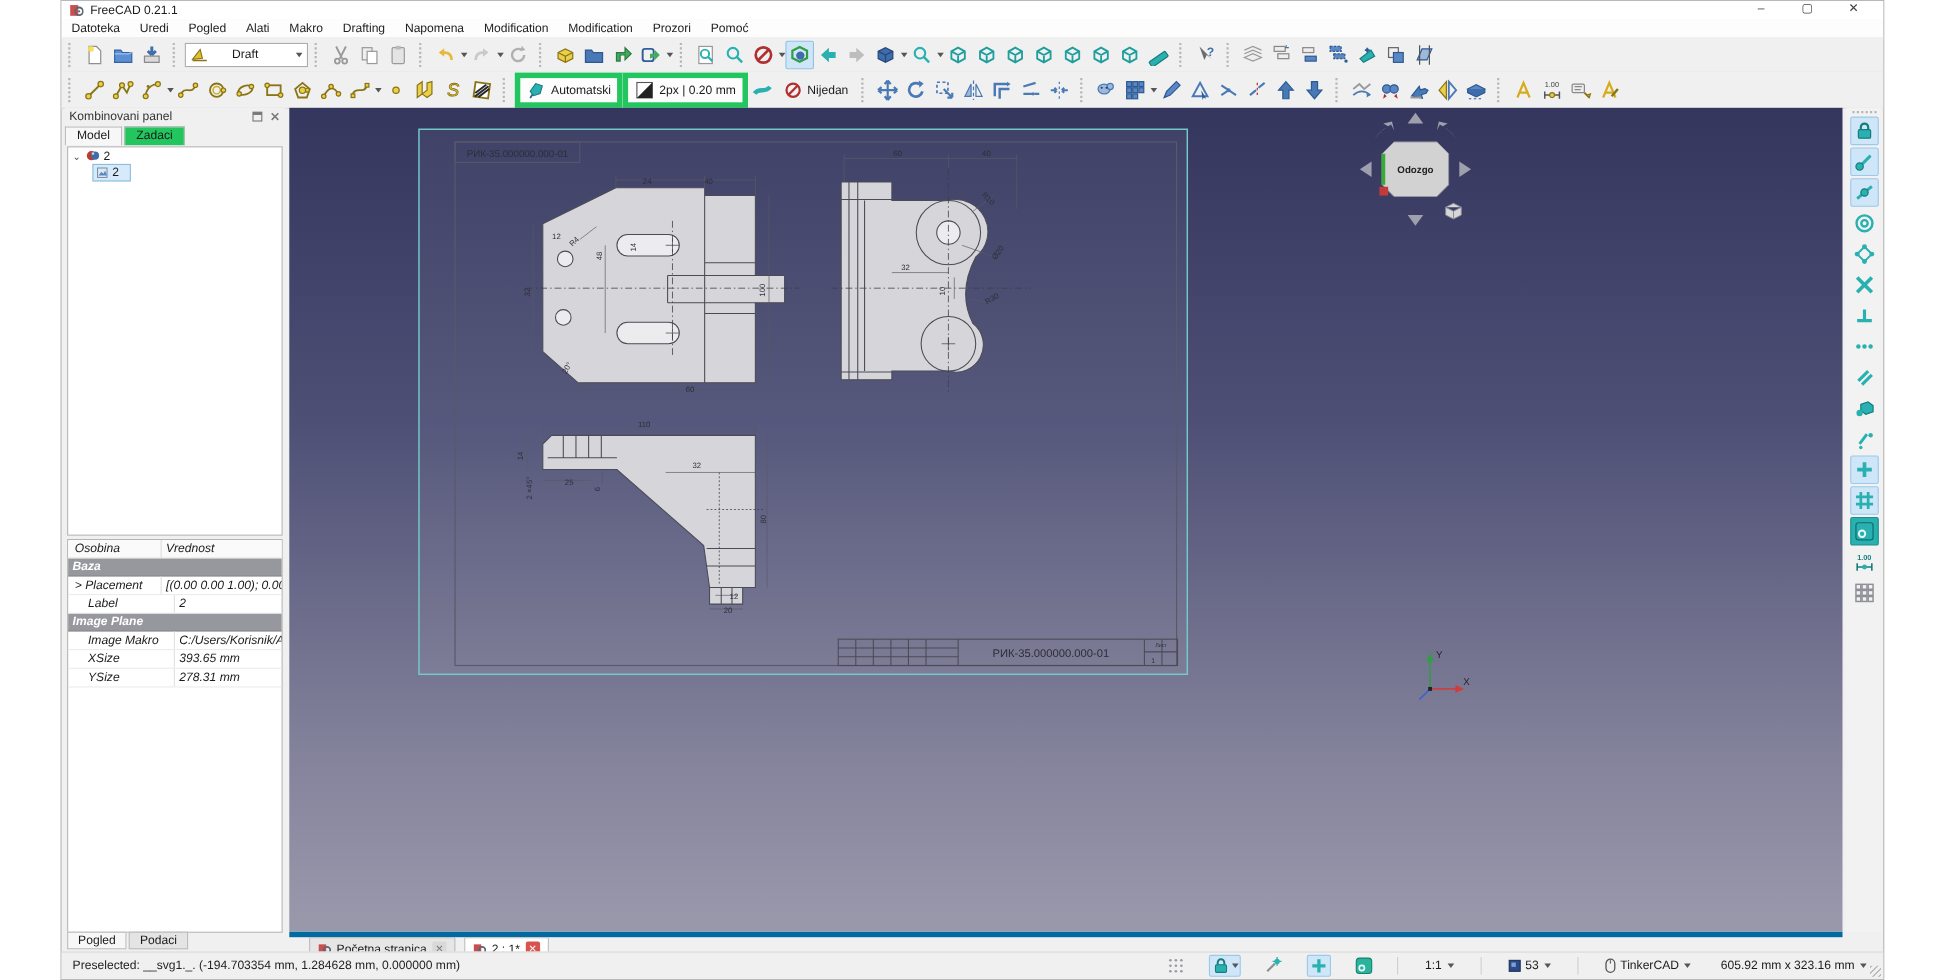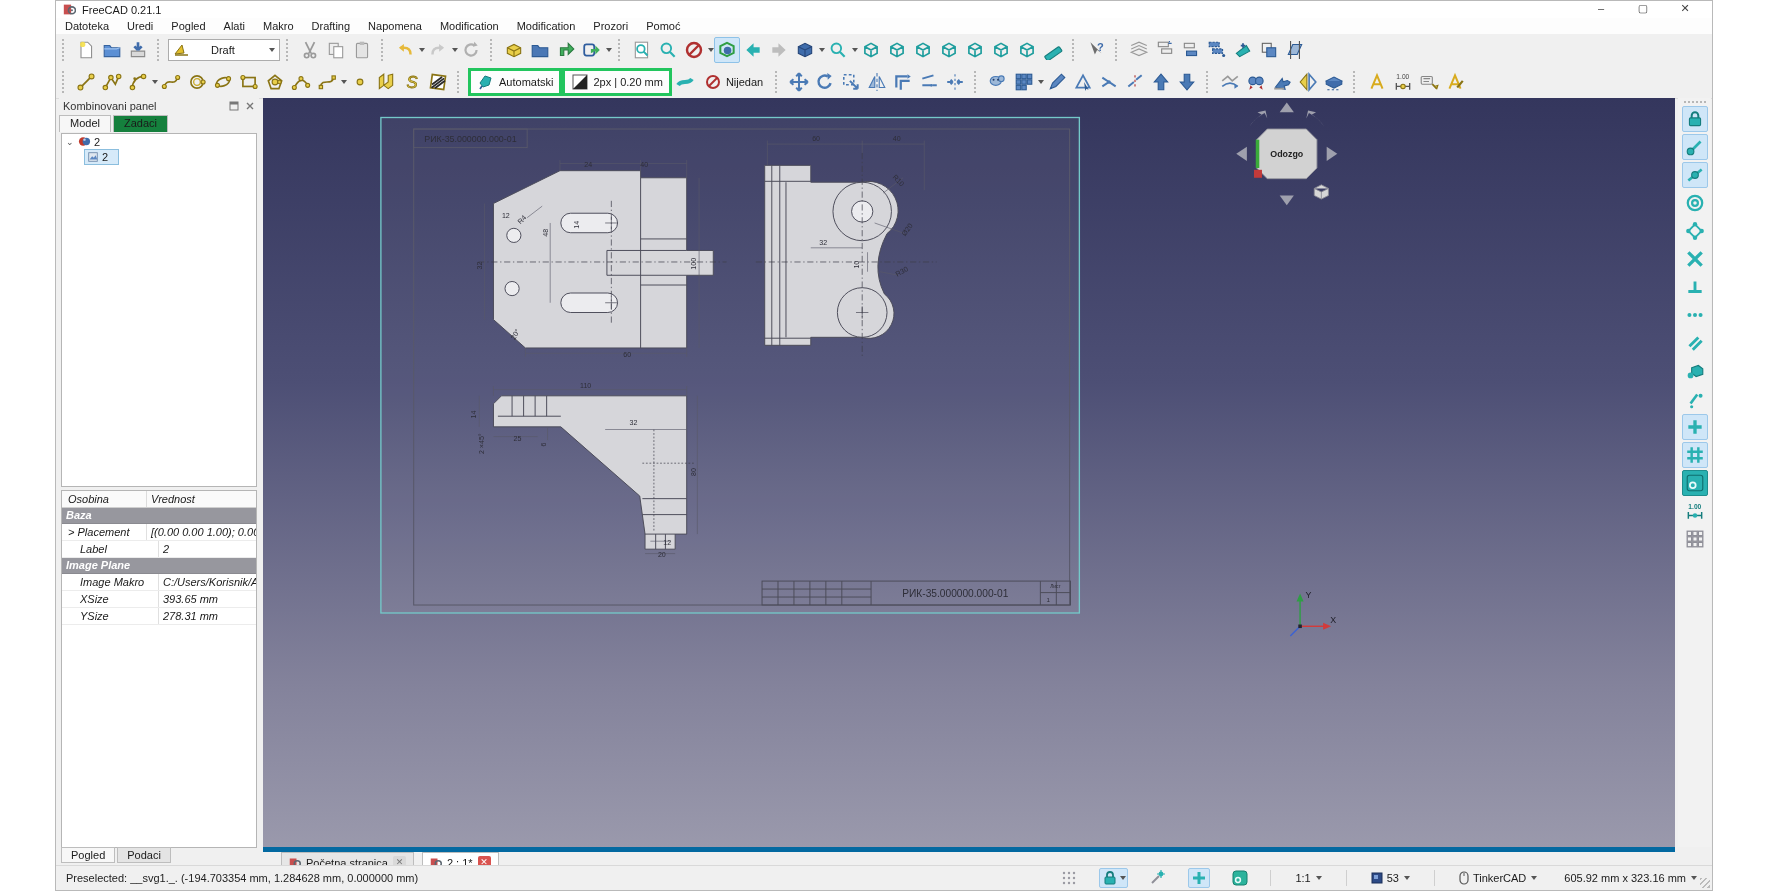--- a/index.html
+++ b/index.html
@@ -19,29 +19,29 @@
   .tb1{top:33px;height:31px;}
   .tb2{top:64px;height:33px;}
   .handle{width:6px;height:22px;border-left:2px dotted #b7b7b7;margin:0 3px 0 6px;}
   .tbtn{width:26px;height:26px;display:flex;align-items:center;justify-content:center;border-radius:2px;flex:none;}
   .tbtn.active{background:#cfe6f8;border:1px solid #8ec2e8;box-sizing:border-box;}
   .caret{width:0;height:0;border-left:3px solid transparent;border-right:3px solid transparent;border-top:4px solid #555;margin-left:1px;}
   .ddwrap{display:flex;align-items:center;flex:none;}
   .combo{display:flex;align-items:center;background:#fff;border:1px solid #acacac;height:20px;padding:0 4px;gap:20px;flex:none;}
   .wb-combo{width:102px;justify-content:flex-start;}
   .combo .caret{margin-left:auto;}
-  .txtbtn{display:flex;align-items:center;gap:4px;background:#fdfdfd;border:3px solid #22c55e;height:22px;padding:0 6px;flex:none;}
+  .txtbtn{display:flex;align-items:center;gap:4px;background:#fdfdfd;border:5px solid #22c55e;height:22px;padding:0 6px;flex:none;}
   .ic{width:20px;height:20px;flex:none;}
   .ic2{width:18px;height:18px;flex:none;}
   
   .dock{position:absolute;left:3px;top:97px;width:200px;height:769px;background:#f0f0f0;}
   .dock-header{height:16px;display:flex;align-items:center;padding:0 4px;color:#333;}
   .dock-header .sp{flex:1;}
   .dock-tabs{display:flex;height:17px;margin-top:1px;}
-  .dtab{padding:1px 10px;border:1px solid #bdbdbd;border-bottom:none;background:#15803d;margin-right:2px;}
+  .dtab{padding:1px 10px;border:1px solid #bdbdbd;border-bottom:none;background:#22c55e;margin-right:2px;}
   .dtab.on{background:#f7f7f7;}
   .treebox{position:absolute;left:2px;top:35px;width:194px;height:352px;background:#fff;border:1px solid #b5b5b5;overflow:hidden;}
   .trow{display:flex;align-items:center;height:15px;gap:3px;padding-left:4px;}
   .trow .twisty{width:9px;color:#555;font-size:9px;}
   .sel-box{display:flex;align-items:center;gap:3px;background:#d6eaf9;border:1px solid #8bbede;padding:0 10px 0 2px;height:14px;}
   .props{position:absolute;left:2px;top:392px;width:194px;height:356px;background:#fff;border:1px solid #b5b5b5;font-size:11px;font-style:italic;}
   .prow{display:flex;height:16px;line-height:16px;border-bottom:1px solid #ececec;justify-content:flex-end;}
   .prow .k{width:78px;padding-left:18px;border-right:1px solid #e0e0e0;white-space:nowrap;overflow:hidden;}
   .prow .k.exp{padding-left:6px;}
   .prow .v{flex:1;padding-left:4px;white-space:nowrap;overflow:hidden;}

